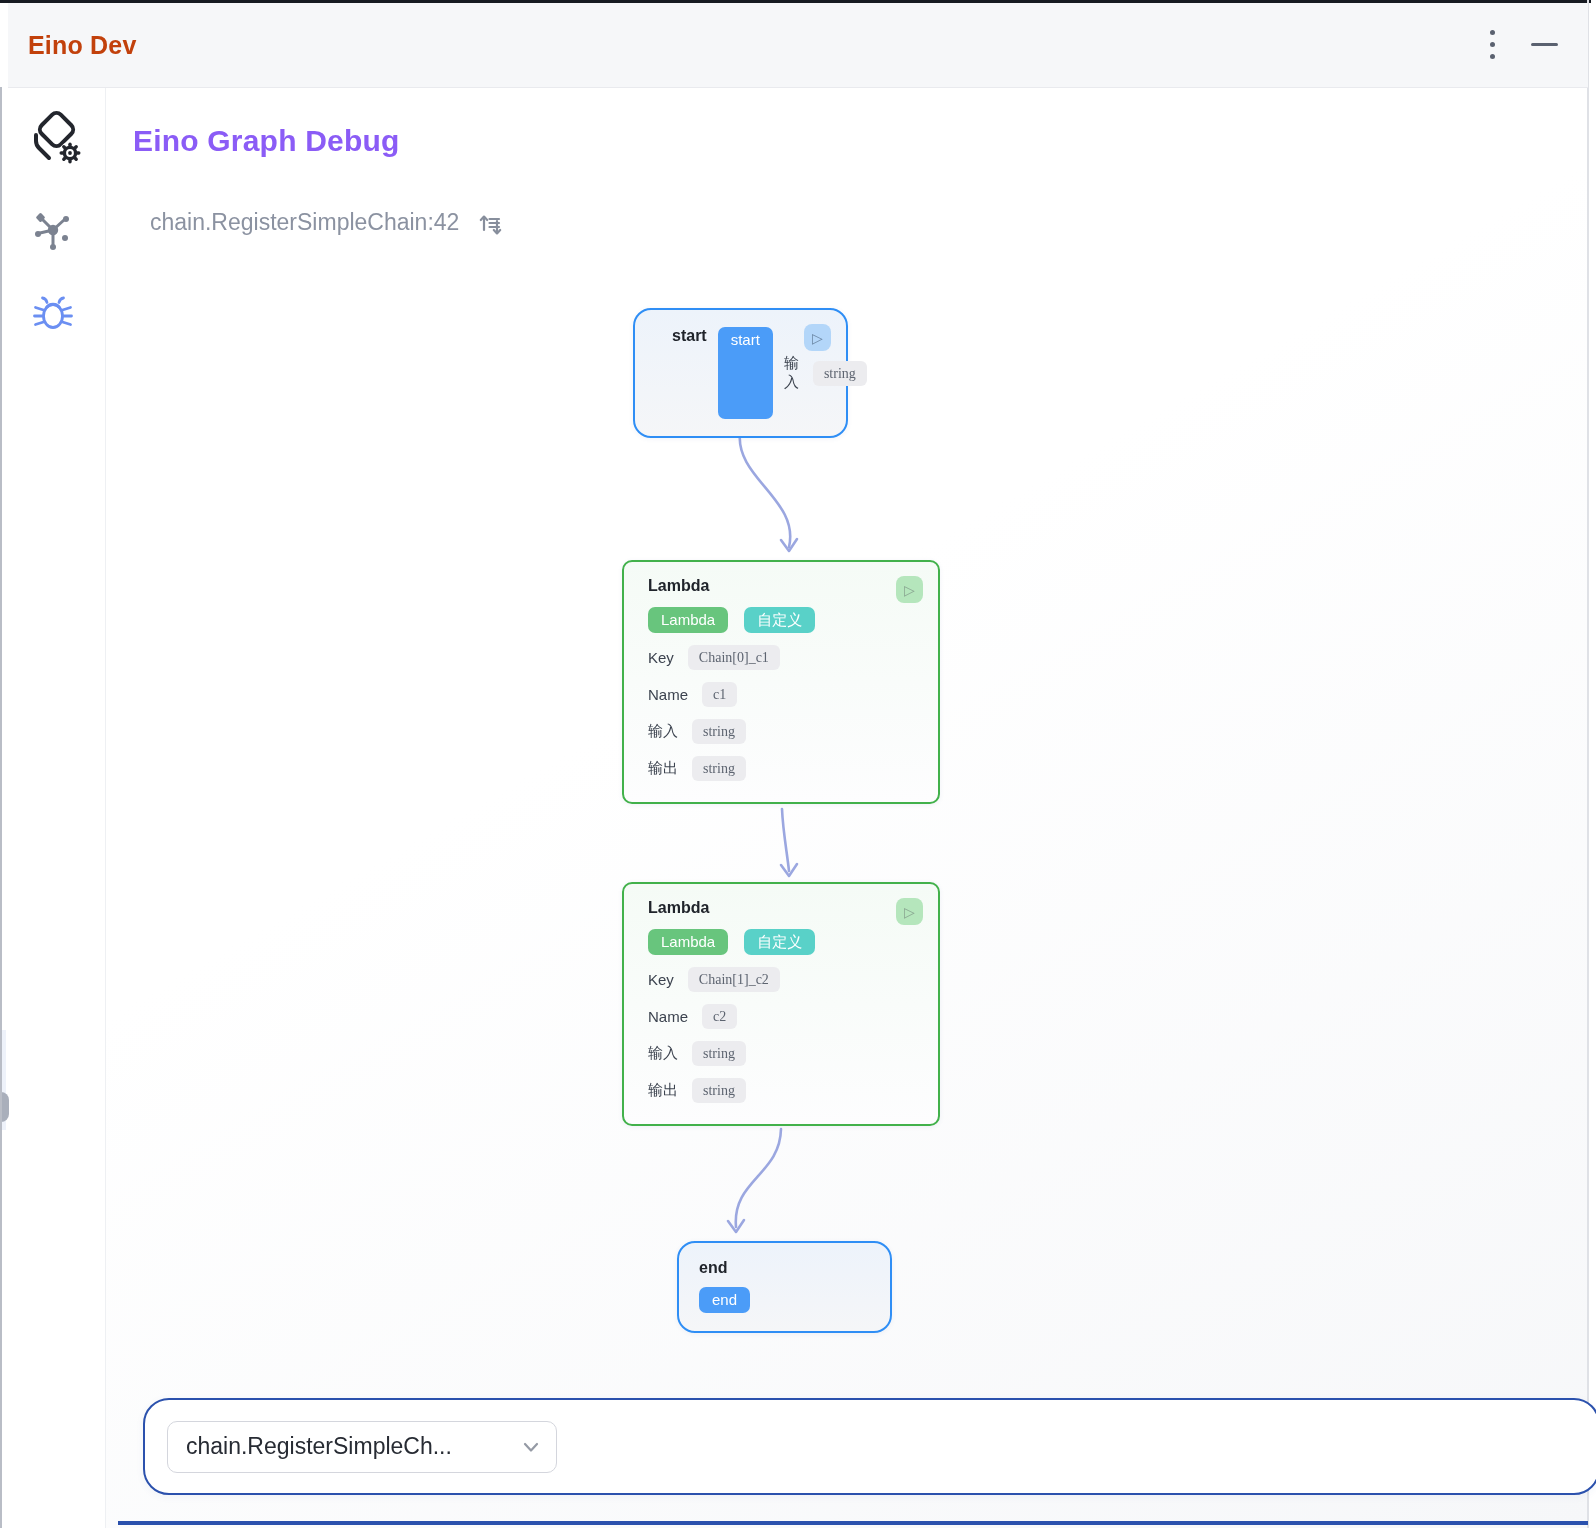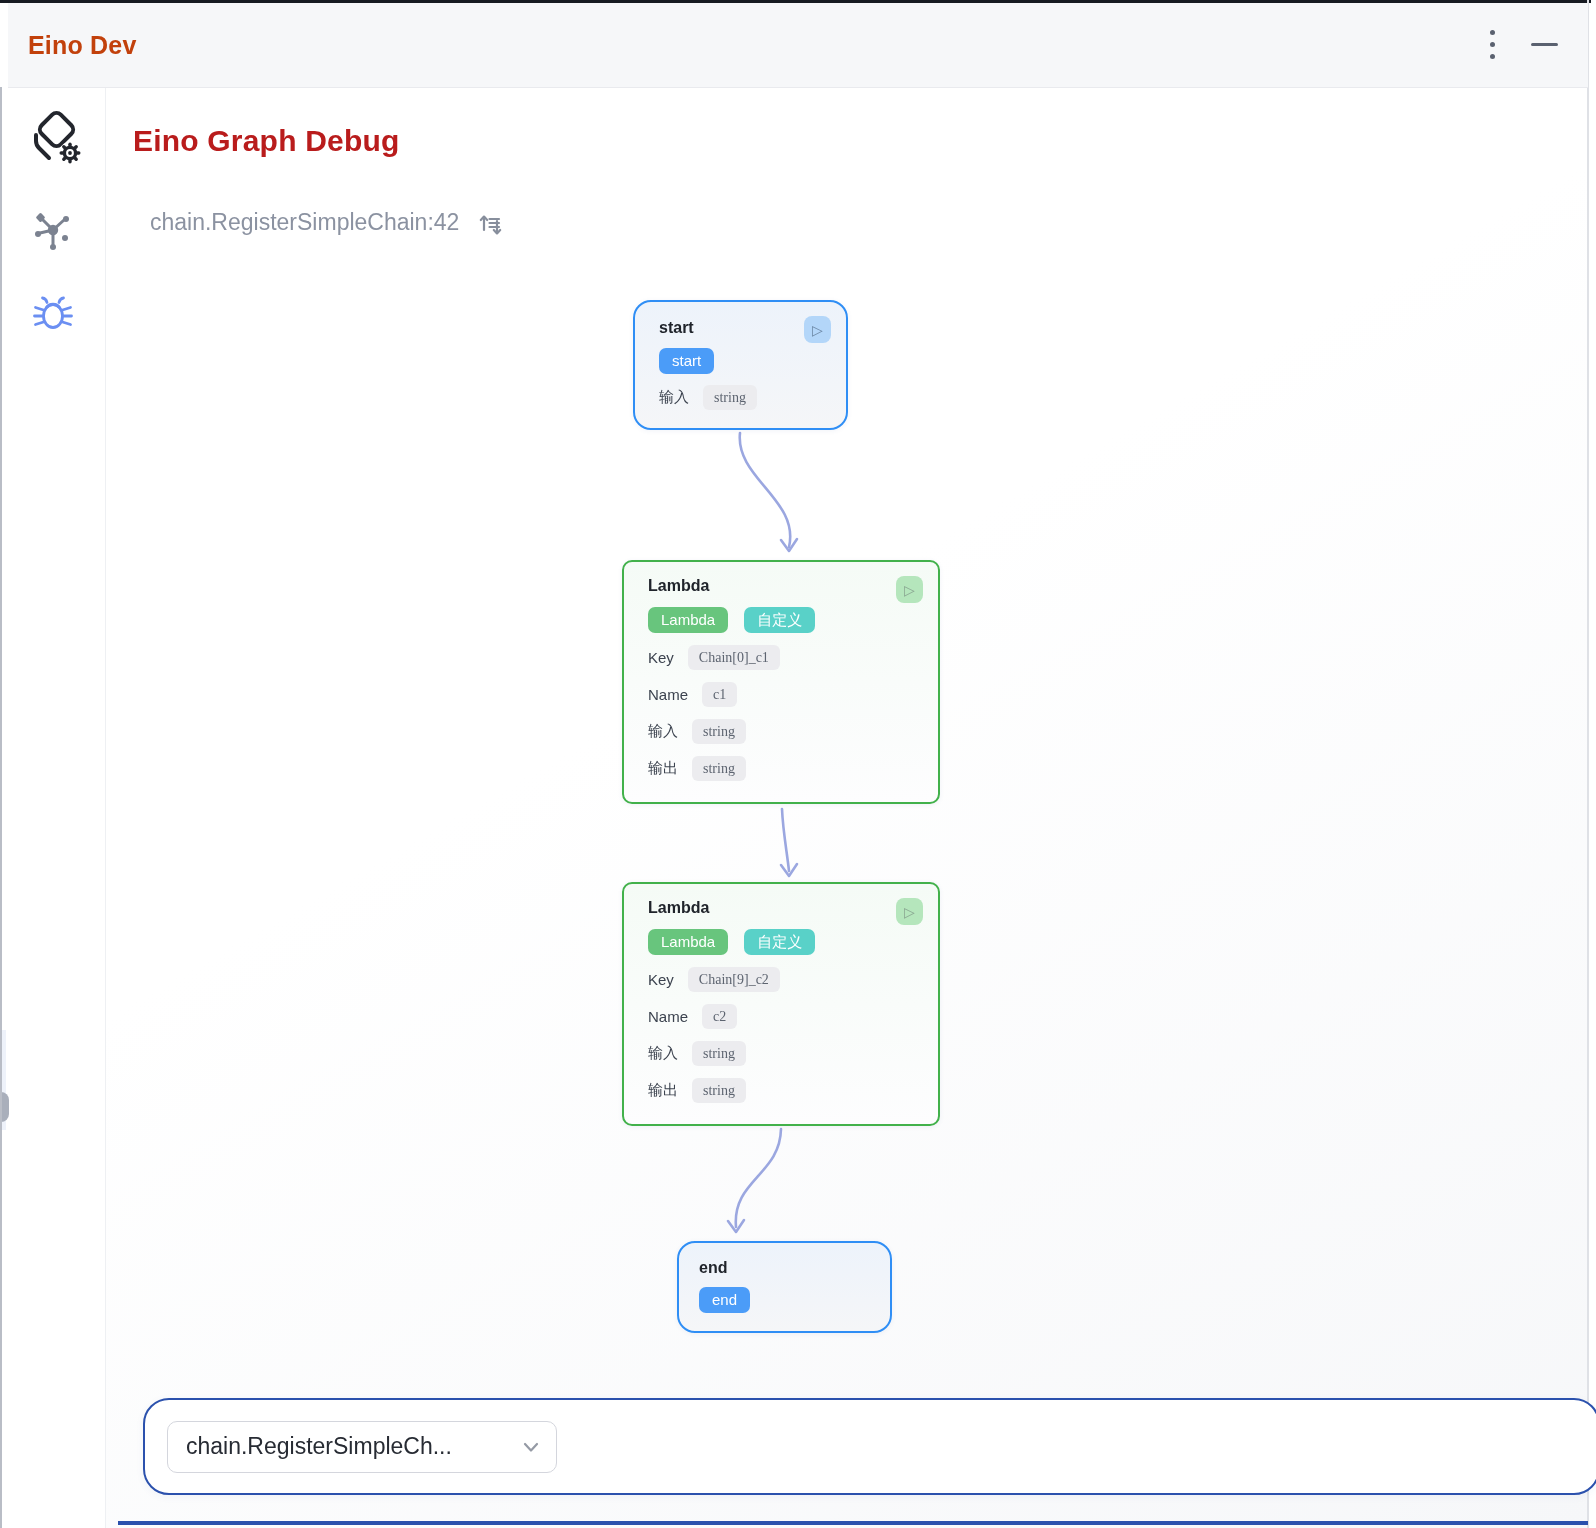--- a/index.html
+++ b/index.html
@@ -21,21 +21,21 @@
 
   
   .canvas-bg{position:absolute;left:2px;top:88px;width:1585px;height:1440px;
     background:linear-gradient(150deg,#ffffff 42%,#f6f7f9 100%);}
   .rail{position:absolute;left:2px;top:88px;width:104px;height:1440px;background:#ffffff;border-right:1px solid #eef0f3;}
   .side-strip{position:absolute;left:0;top:1030px;width:6px;height:100px;background:#eef2fa;}
   .drawer-handle{position:absolute;left:0;top:1092px;width:9px;height:30px;background:#a9afbb;border-radius:0 8px 8px 0;cursor:pointer;}
 
   
   .logo{position:absolute;left:28px;top:110px;width:58px;height:60px;}
-  .page-title{position:absolute;left:133px;top:124px;font-size:30px;font-weight:700;color:#b91c1c;letter-spacing:.2px;}
+  .page-title{position:absolute;left:133px;top:124px;font-size:30px;font-weight:700;color:#8b5cf6;letter-spacing:.2px;}
   .rail-icon{position:absolute;cursor:pointer;}
   .trace-label{position:absolute;left:150px;top:209px;font-size:23px;color:#8b92a1;}
   .sort-icon{position:absolute;left:478px;top:212px;cursor:pointer;}
 
   
   .node{position:absolute;box-shadow:0 1px 5px rgba(60,90,160,.07);}
   .node-blue{border:2.5px solid #2f8ef5;border-radius:18px;background:linear-gradient(180deg,#edf3fb 0%,#f5f6f8 100%);}
   .node-green{border:2px solid #42b14b;border-radius:10px;background:linear-gradient(180deg,#f5fbf6 0%,#fdfdfe 100%);}
   .node-title{font-size:16px;font-weight:700;color:#20242b;}
   .play{position:absolute;right:15px;top:14px;width:27px;height:27px;border-radius:8px;display:flex;align-items:center;justify-content:center;cursor:pointer;}
@@ -46,21 +46,21 @@
   .play-green::before{color:#8aa892;}
   .badges{display:flex;gap:16px;}
   .badge{display:inline-block;font-size:15px;color:#ffffff;padding:4px 13px;border-radius:7px;line-height:18px;}
   .badge-blue{background:#4b9cf8;}
   .badge-green{background:#68c57d;}
   .badge-teal{background:#59d1c8;}
   .nrow{display:flex;align-items:center;gap:14px;}
   .nlabel{font-size:15px;color:#3c434f;}
   .ntag{font-size:14px;color:#5d6470;background:#ececef;padding:4px 11px;border-radius:6px;line-height:17px;font-family:Liberation Serif, serif;}
 
-  #node-start{left:633px;top:300px;width:215px;height:130px;padding:17px 24px;display:flex;flex-direction:column;gap:11px;}
+  #node-start{left:633px;top:308px;width:215px;height:130px;padding:17px 37px;display:flex;gap:11px;}
   #node-lambda-1{left:622px;top:560px;width:318px;height:244px;padding:15px 24px;display:flex;flex-direction:column;gap:12px;}
   #node-lambda-2{left:622px;top:882px;width:318px;height:244px;padding:15px 24px;display:flex;flex-direction:column;gap:12px;}
   #node-end{left:633px;top:1241px;width:215px;height:92px;padding:16px 20px;display:flex;flex-direction:column;gap:10px;margin-left:44px;}
 
   .edges{position:absolute;left:0;top:0;width:1596px;height:1528px;pointer-events:none;}
 
   
   .footer-bar{position:absolute;left:143px;top:1398px;width:1457px;height:97px;background:#ffffff;
     border:2px solid #2b51ad;border-radius:26px;display:flex;align-items:center;justify-content:space-between;
     padding:16px 22px;box-shadow:0 2px 8px rgba(40,70,150,.05);}
@@ -211,21 +211,21 @@
 
   <div class="node node-green" id="node-lambda-2">
     <span class="node-title">Lambda</span>
     <div class="play play-green"></div>
     <div class="badges">
       <span class="badge badge-green">Lambda</span>
       <span class="badge badge-teal">自定义</span>
     </div>
     <div class="nrow">
       <span class="nlabel">Key</span>
-      <span class="ntag">Chain[9]_c2</span>
+      <span class="ntag">Chain[1]_c2</span>
     </div>
     <div class="nrow">
       <span class="nlabel">Name</span>
       <span class="ntag">c2</span>
     </div>
     <div class="nrow">
       <span class="nlabel">输入</span>
       <span class="ntag">string</span>
     </div>
     <div class="nrow">

